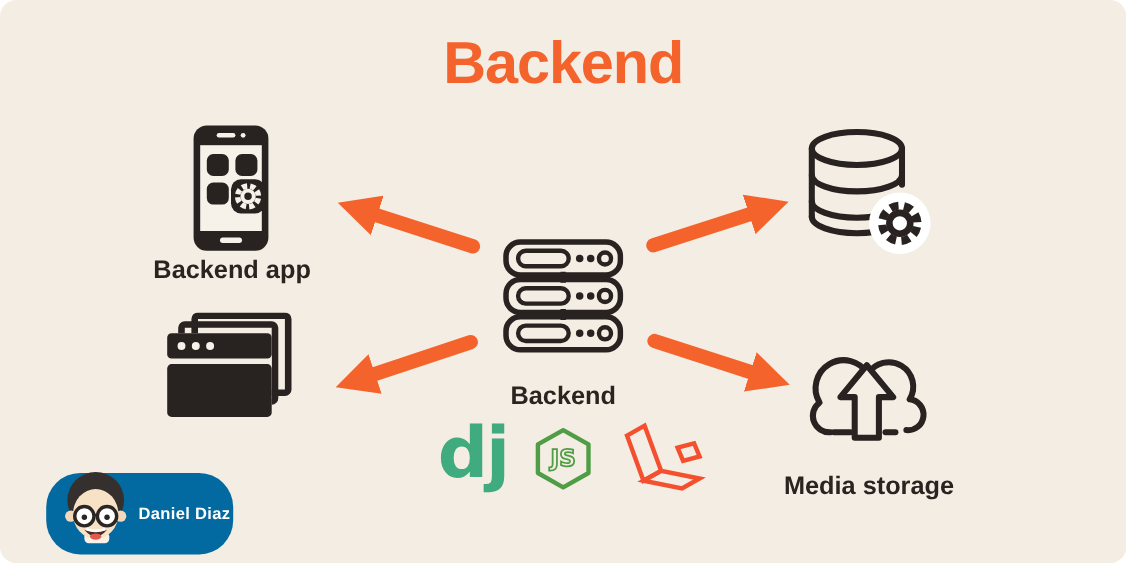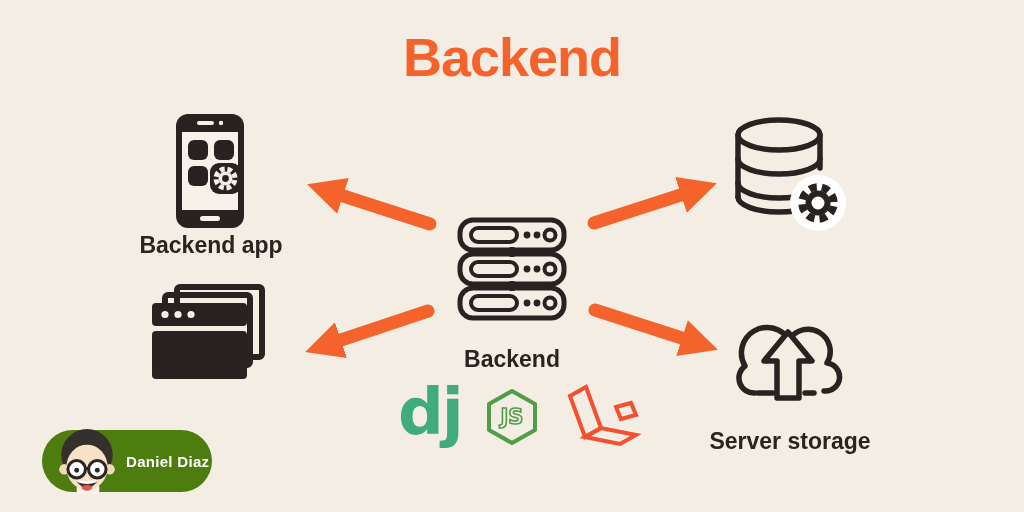--- a/index.html
+++ b/index.html
@@ -1,32 +1,33 @@
 <!DOCTYPE html>
 <html><head>
 <meta charset="utf-8">
 <style>
   html,body{margin:0;padding:0;}
   .canvas{
     position:relative;width:1024px;height:512px;overflow:hidden;
     background:#F3EDE3;
     font-family:"Liberation Sans",sans-serif;
+    border-radius:15px;
   }
   .title{
     position:absolute;top:26px;left:0;width:100%;text-align:center;
     font-size:54px;font-weight:700;letter-spacing:-1px;color:#F4632C;
   }
   .node-label{
     position:absolute;transform:translateX(-50%);
     font-size:23px;font-weight:700;color:#2A2421;white-space:nowrap;
   }
   .abs{position:absolute;}
   .badge{
-    position:absolute;left:42px;top:430px;width:170px;height:62px;
-    border-radius:31px;background:#4d7c0f;
+    position:absolute;left:42px;top:430px;width:170px;height:74px;
+    border-radius:31px;background:#0369a1;
   }
   .badge-name{
     position:absolute;left:84px;top:50%;transform:translateY(-50%);
     color:#FFFFFF;font-size:15px;font-weight:700;letter-spacing:.3px;white-space:nowrap;
   }
   .badge-avatar{position:absolute;left:12px;top:-4px;width:66px;height:68px;}
   svg{display:block;}
 </style>
 </head>
 <body>
@@ -123,21 +124,21 @@
   </svg>
 
   <svg class="abs" style="left:728px;top:316px" width="120" height="92" viewBox="0 0 120 92">
     <g fill="none" stroke="#282220" stroke-width="5.5" stroke-linecap="round" stroke-linejoin="round">
       <path d="M27,77 A15,15 0 0 1 17,50 A25,25 0 0 1 61,24 A22,22 0 0 1 99,47 A14,14 0 0 1 96,75"></path>
       <path d="M30,77 L45,77"></path>
       <path d="M77,77 L86,77"></path>
       <path d="M60,16 L84,45 L71,45 L71,82 L49,82 L49,45 L36,45 Z" fill="#F3EDE3"></path>
     </g>
   </svg>
-  <div class="node-label" style="left:790px;top:428px">Server storage</div>
+  <div class="node-label" style="left:790px;top:428px">Media storage</div>
 
   <svg class="abs" style="left:398px;top:380px" width="72" height="76" viewBox="0 0 72 76">
     <text x="0" y="54" font-family="DejaVu Sans, sans-serif" font-size="64" font-weight="bold" fill="#3FAB7E" letter-spacing="-2">dj</text>
   </svg>
 
   <svg class="abs" style="left:484px;top:388px" width="56" height="58" viewBox="0 0 56 58">
     <polygon points="28,3 51,16 51,42 28,55 5,42 5,16" fill="none" stroke="#4F9D45" stroke-width="4" stroke-linejoin="round"></polygon>
     <text x="28" y="36" text-anchor="middle" font-family="DejaVu Sans, sans-serif" font-size="21" font-weight="bold" fill="none" stroke="#4F9D45" stroke-width="1.6">JS</text>
   </svg>
 

